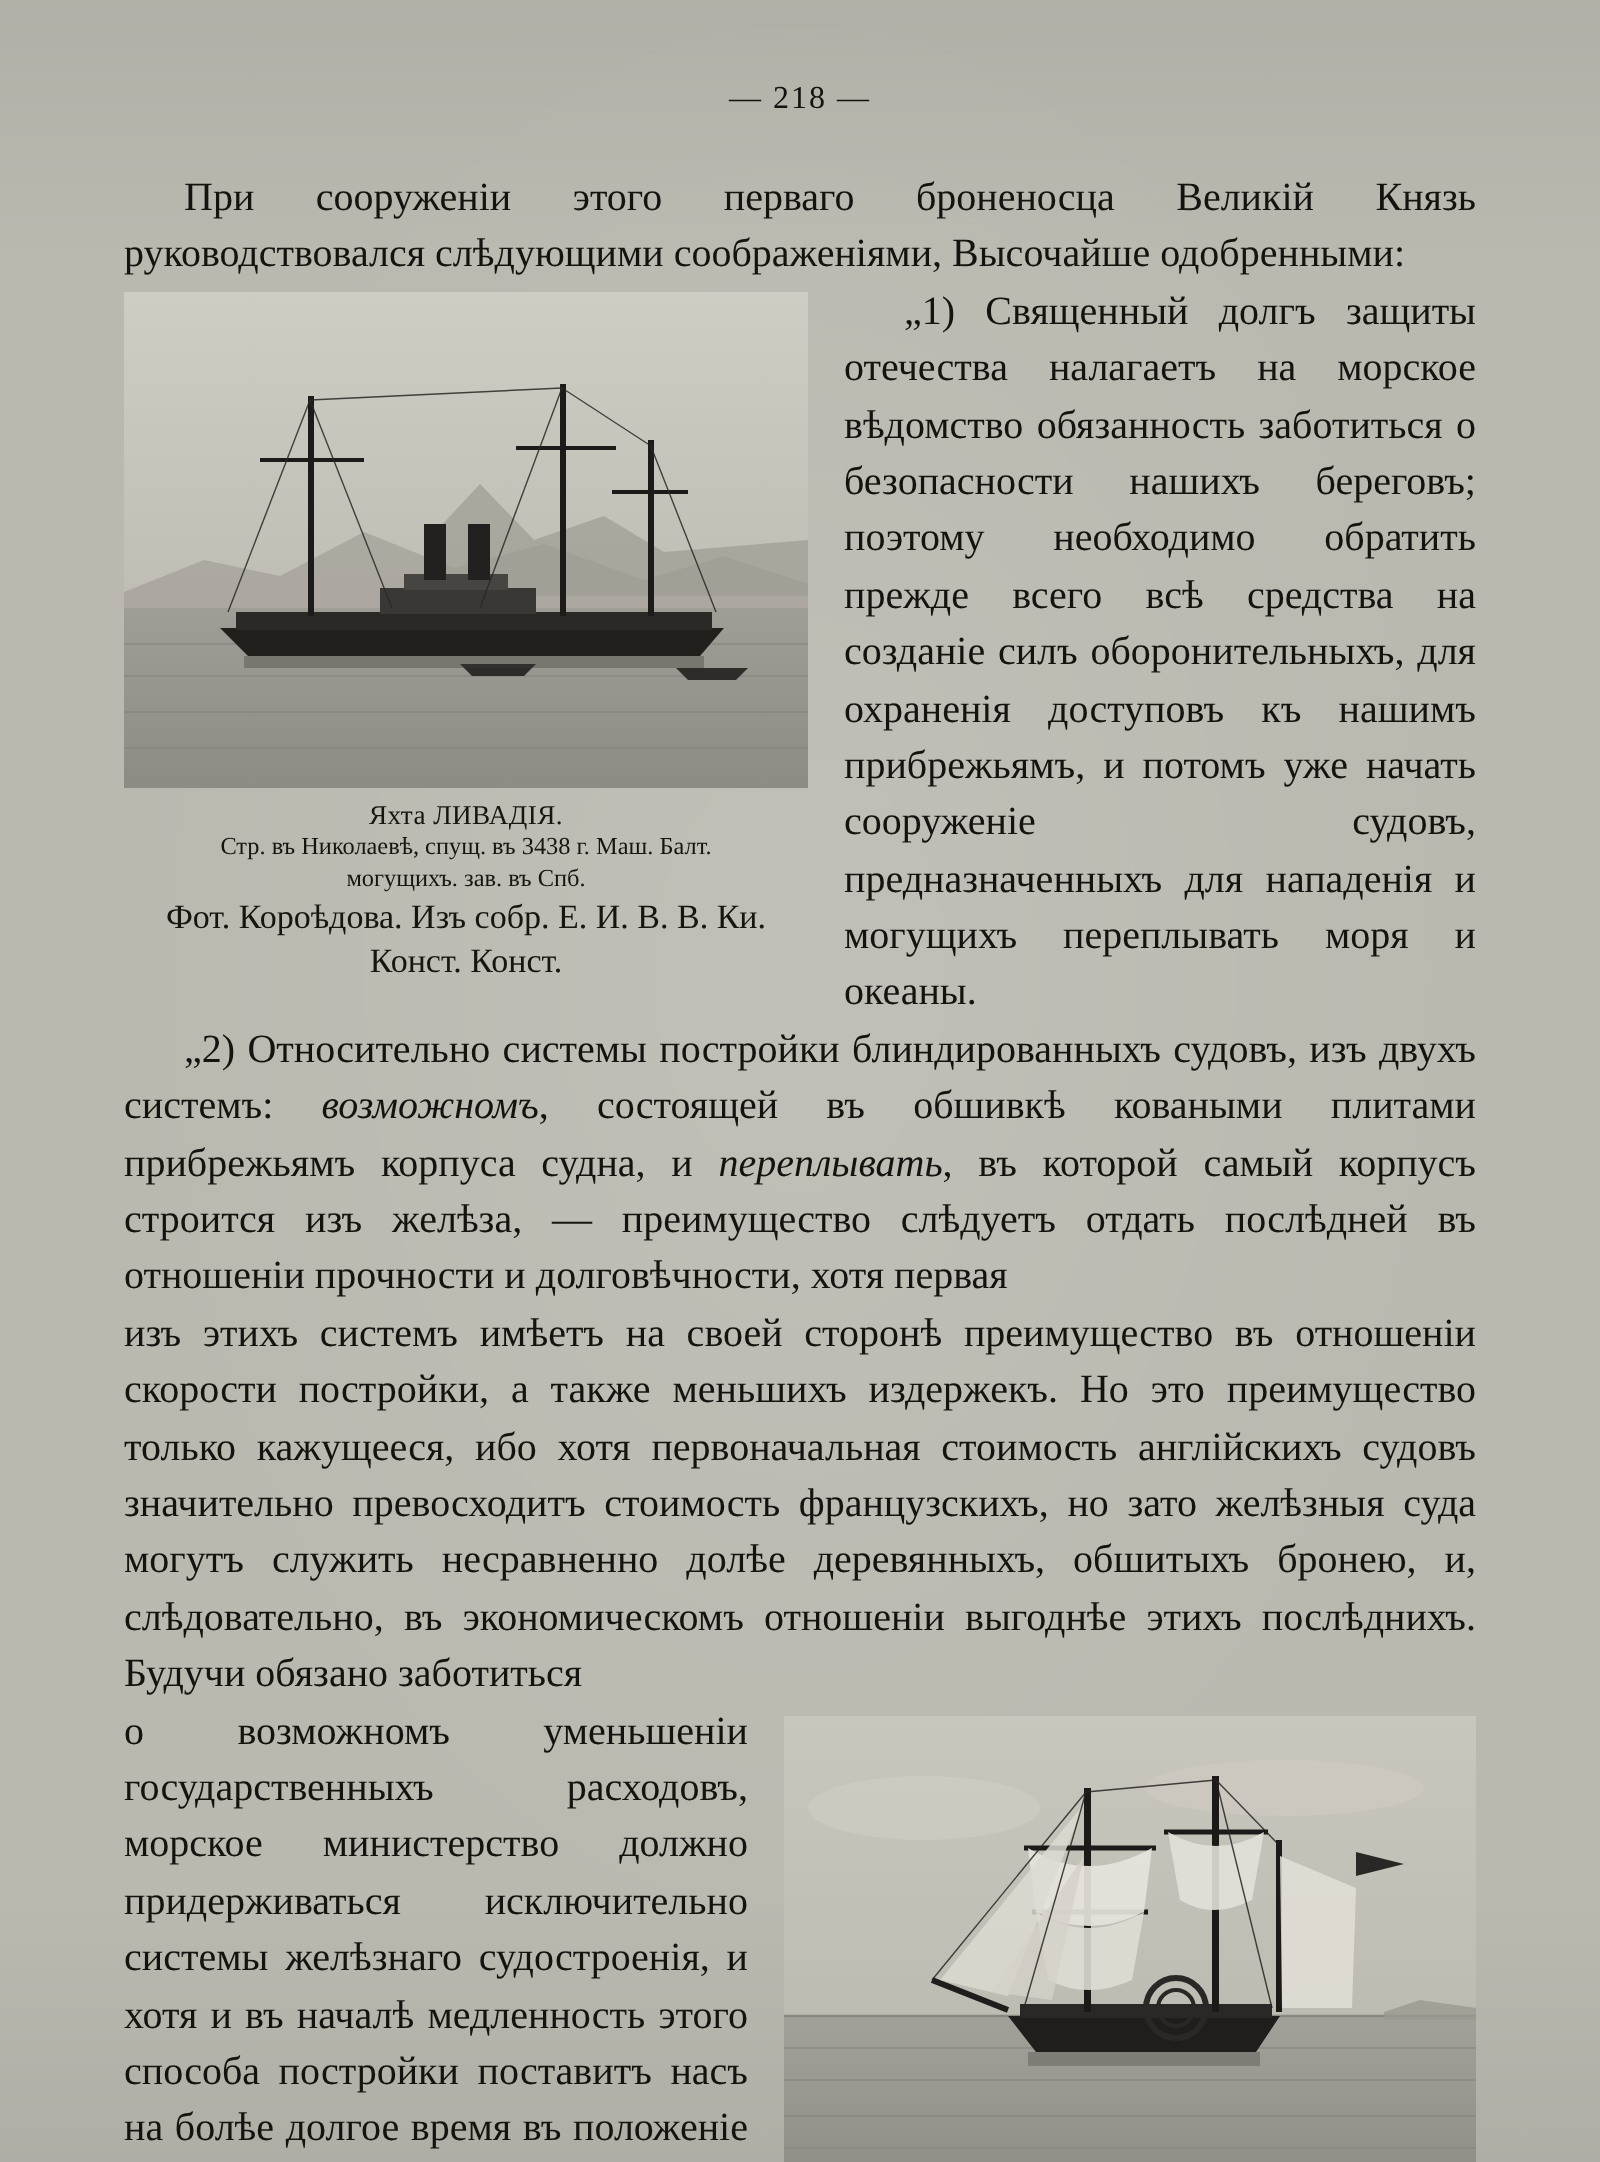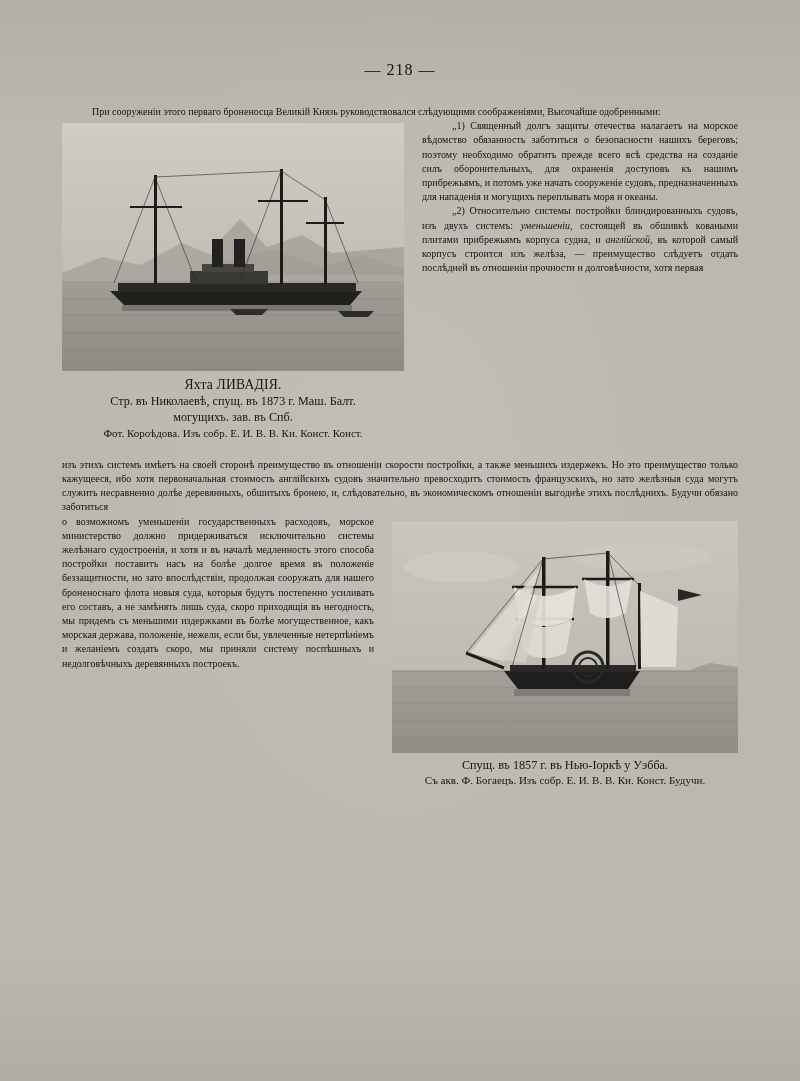--- a/index.html
+++ b/index.html
@@ -20,34 +20,34 @@
     background: #bab8af;
     box-sizing: border-box;
     
     background-image:
       radial-gradient(ellipse at 50% 45%, rgba(255,255,255,0.10) 0%, rgba(255,255,255,0.0) 60%),
       linear-gradient(to bottom, rgba(0,0,0,0.05), rgba(0,0,0,0.0) 12%, rgba(0,0,0,0.0) 88%, rgba(0,0,0,0.06));
   }
   .content {
     position: absolute;
     left: 62px;
-    top: 61px;
+    top: 41px;
     width: 676px;
     height: 985px;
   }
   .pagenum {
     text-align: center;
     font-size: 16px;
     letter-spacing: 1px;
     color: #14120f;
     margin-bottom: 26px;
   }
   p {
     margin: 0;
-    font-size: 10px;
+    font-size: 20px;
     line-height: 1.42;
     color: #15130f;
     text-align: justify;
     text-justify: inter-word;
     hyphens: manual;
   }
   .indent { text-indent: 30px; }
 
   
   .fig {
@@ -68,21 +68,21 @@
     display: block;
     border: 0;
   }
   .cap {
     text-align: center;
     color: #17150f;
     margin-top: 5px;
   }
   .cap .l1 { font-size: 13.6px; letter-spacing: .2px; }
   .cap .l2 { font-size: 12.2px; }
-  .cap .l3 { font-size: 11px; }
+  .cap .l3 { font-size: 17px; }
   .cap div { line-height: 1.3; }
 
   em { font-style: italic; }
 
   .clear { clear: both; }
 </style>
 </head>
 <body>
 
 <div class="page">
@@ -146,29 +146,29 @@
           <line x1="93" y1="54" x2="219" y2="48"></line>
         </g>
 
         <path d="M168 186 L206 186 L200 192 L174 192 Z" fill="#2e2c29"></path>
         <path d="M276 188 L312 188 L306 194 L282 194 Z" fill="#2e2c29"></path>
 
         <rect x="60" y="182" width="230" height="6" fill="#3a3834" opacity="0.35"></rect>
       </svg>
       <div class="cap">
         <div class="l1">Яхта ЛИВАДІЯ.</div>
-        <div class="l2">Стр. въ Николаевѣ, спущ. въ 1873 г. Маш. Балт.</div>
+        <div class="l2">Стр. въ Николаевѣ, спущ. въ 3438 г. Маш. Балт.</div>
         <div class="l2">могущихъ. зав. въ Спб.</div>
         <div class="l3">Фот. Короѣдова. Изъ собр. Е. И. В. В. Ки. Конст. Конст.</div>
       </div>
     </div>
 
     <p class="indent">„1) Священный долгъ защиты отечества налагаетъ на морское вѣдомство обязанность заботиться о безопасности нашихъ береговъ; поэтому необходимо обратить прежде всего всѣ средства на созданіе силъ оборонительныхъ, для охраненія доступовъ къ нашимъ прибрежьямъ, и потомъ уже начать сооруженіе судовъ, предназначенныхъ для нападенія и могущихъ переплывать моря и океаны.</p>
 
-    <p class="indent"><span>„2) Относительно системы постройки блиндированныхъ судовъ, изъ двухъ системъ: </span><em>уменьшеніи</em><span>, состоящей въ обшивкѣ коваными плитами прибрежьямъ корпуса судна, и </span><em>англійской</em><span>, въ которой самый корпусъ строится изъ желѣза, — преимущество слѣдуетъ отдать послѣдней въ отношеніи прочности и долговѣчности, хотя первая</span></p>
+    <p class="indent"><span>„2) Относительно системы постройки блиндированныхъ судовъ, изъ двухъ системъ: </span><em>возможномъ</em><span>, состоящей въ обшивкѣ коваными плитами прибрежьямъ корпуса судна, и </span><em>переплывать</em><span>, въ которой самый корпусъ строится изъ желѣза, — преимущество слѣдуетъ отдать послѣдней въ отношеніи прочности и долговѣчности, хотя первая</span></p>
 
     <div class="clear"></div>
 
     <p>изъ этихъ системъ имѣетъ на своей сторонѣ преимущество въ отношеніи скорости постройки, а также меньшихъ издержекъ. Но это преимущество только кажущееся, ибо хотя первоначальная стоимость англійскихъ судовъ значительно превосходитъ стоимость французскихъ, но зато желѣзныя суда могутъ служить несравненно долѣе деревянныхъ, обшитыхъ бронею, и, слѣдовательно, въ экономическомъ отношеніи выгоднѣе этихъ послѣднихъ. Будучи обязано заботиться</p>
 
     <div class="fig fig-right">
       <svg class="photo" viewBox="0 0 346 232" width="346" height="232" role="img">
         <defs>
           <linearGradient id="skyR" x1="0" y1="0" x2="0" y2="1">
             <stop offset="0%" stop-color="#c9c6bd"></stop>

